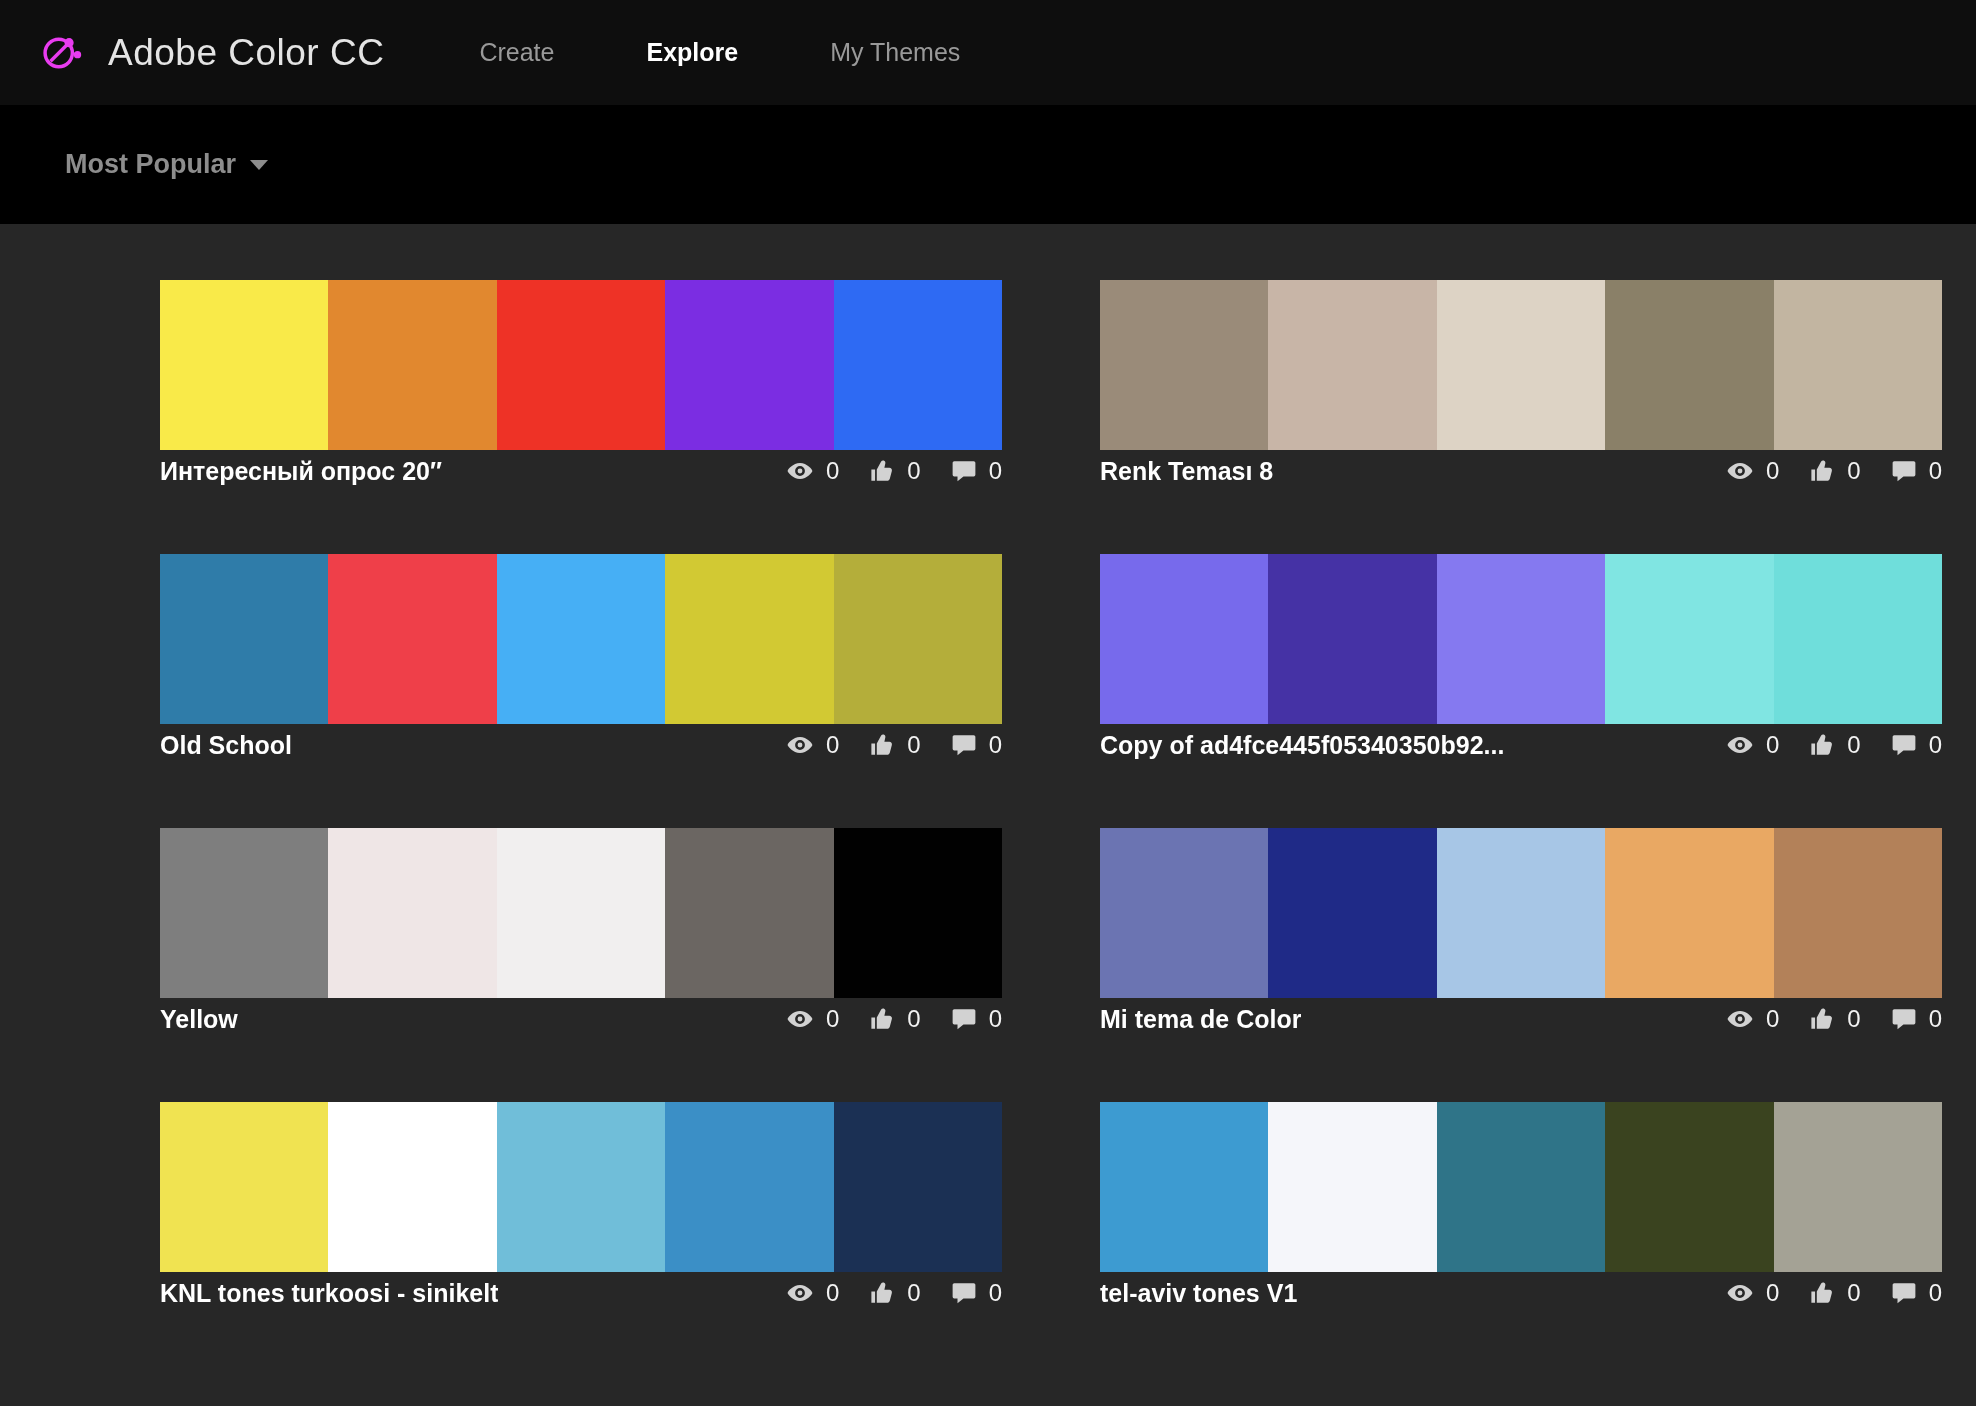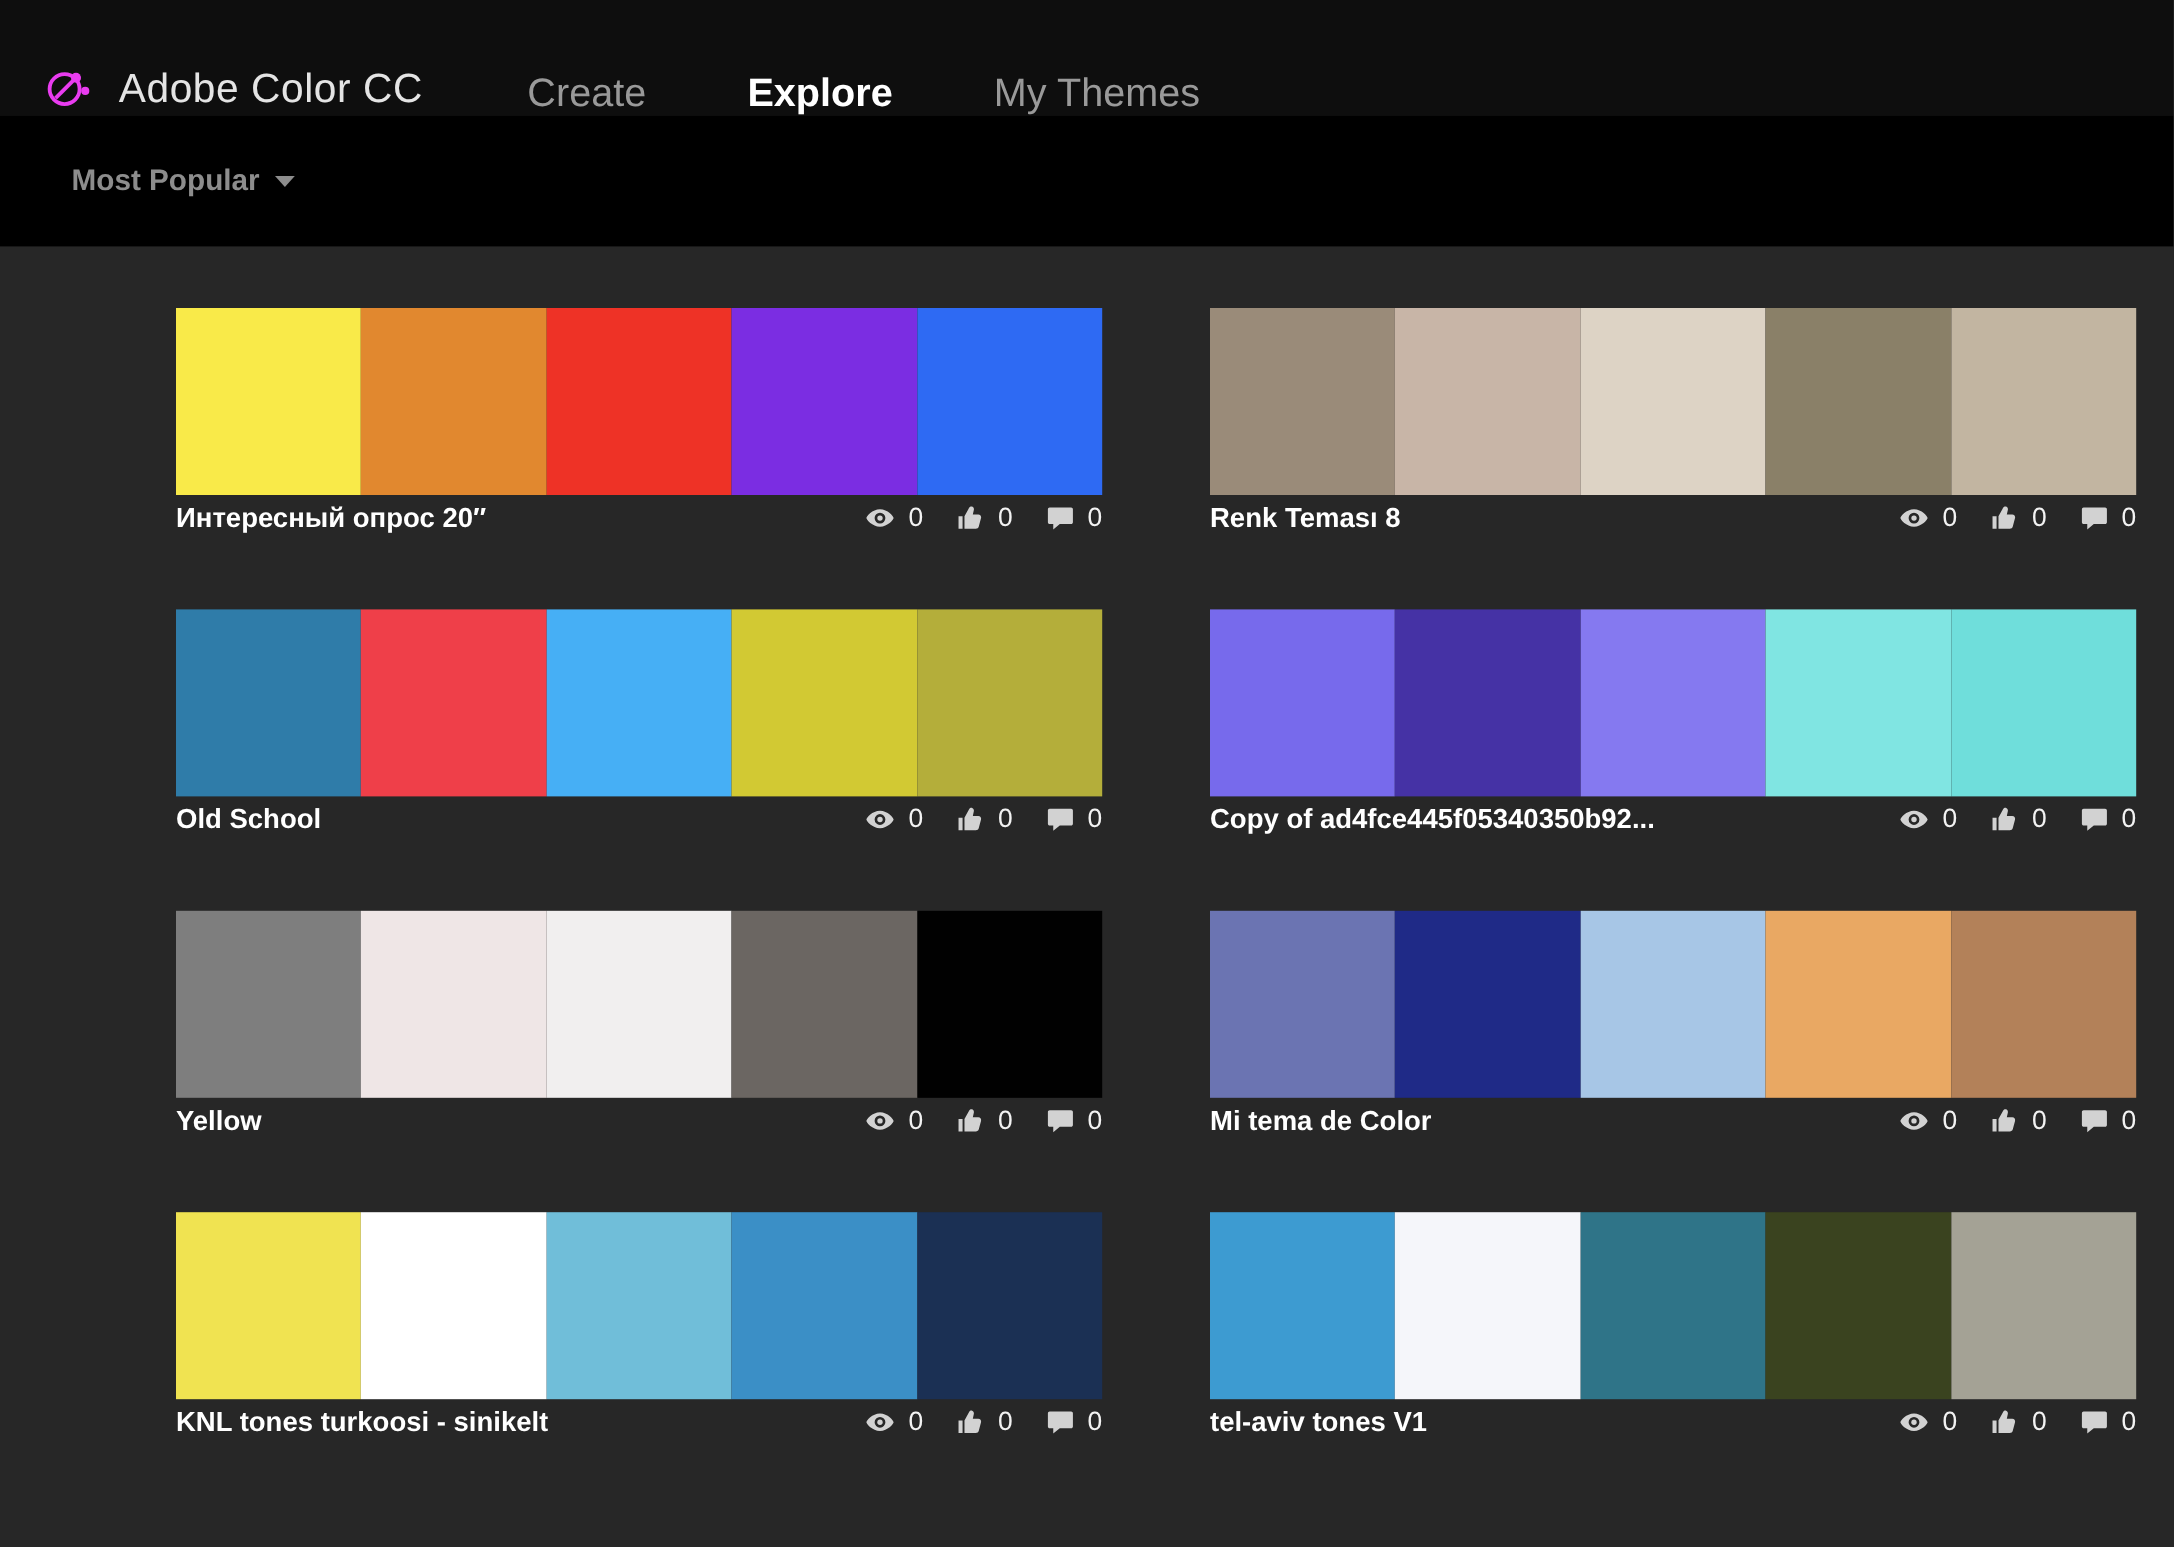--- a/index.html
+++ b/index.html
@@ -8,34 +8,34 @@
     background: #272727;
     font-family: "Liberation Sans", "DejaVu Sans", sans-serif;
     overflow: hidden;
   }
 
   
   .navbar {
     height: 105px;
     background: #0e0e0e;
     display: flex;
-    align-items: flex-end;
+    align-items: center;
     padding-left: 38px;
   }
   .logo-link { display: flex; align-items: center; cursor: pointer; }
   .logo-icon { width: 48px; height: 48px; }
   .app-title {
     margin-left: 22px;
     font-size: 37px;
     font-weight: 400;
     color: #e4e4e4;
     letter-spacing: 0.5px;
   }
   .main-nav { margin-left: 95px; display: flex; gap: 92px; align-items: center; }
-  .nav-link { font-size: 36px; color: #999999; cursor: pointer; }
+  .nav-link { font-size: 25px; color: #999999; cursor: pointer; }
   .nav-link.active { color: #ffffff; font-weight: 700; }
 
   
   .filter-band {
     height: 119px;
     background: #000000;
     display: flex;
     align-items: center;
     padding-left: 65px;
   }

